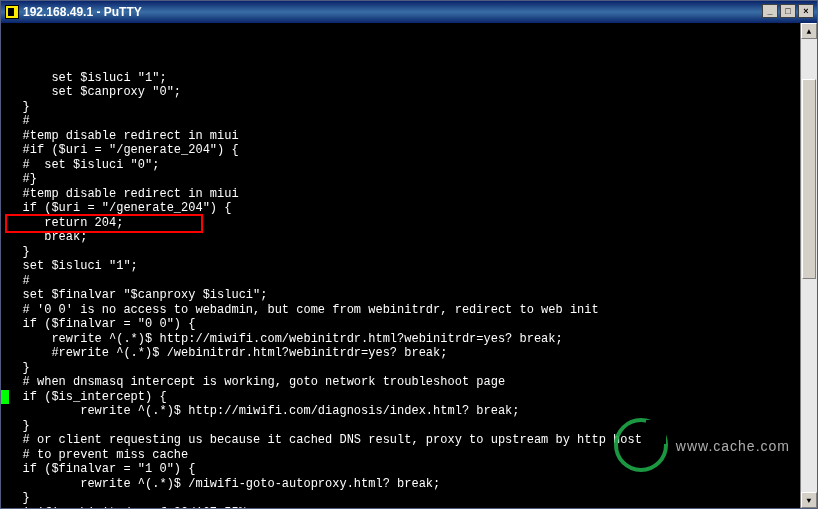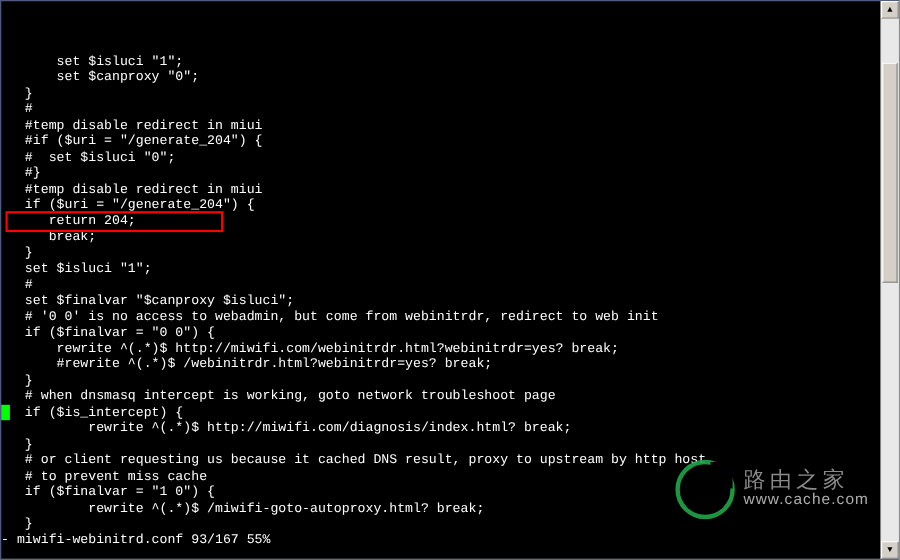--- a/index.html
+++ b/index.html
@@ -164,29 +164,37 @@
     color: #c0c0c0;
     letter-spacing: 1px;
     margin-top:2px;
   }
   .wm-text { display:flex; flex-direction:column; }
 </style>
 </head>
 <body>
 
 <div class="window">
+  <div class="titlebar">
+    <span class="icon"></span>
+    <span>192.168.49.1 - PuTTY</span>
+    <div class="controls">
+      <div class="ctrl-btn">_</div>
+      <div class="ctrl-btn">□</div>
+      <div class="ctrl-btn">×</div>
+    </div>
+  </div>
   <div class="body-row">
     <div class="terminal" id="terminal">
       
       <div class="line">       set $isluci "1";</div><div class="line">       set $canproxy "0";</div><div class="line">   }</div><div class="line">   #</div><div class="line">   #temp disable redirect in miui</div><div class="line">   #if ($uri = "/generate_204") {</div><div class="line">   #  set $isluci "0";</div><div class="line">   #}</div><div class="line">   #temp disable redirect in miui</div><div class="line">   if ($uri = "/generate_204") {</div><div class="line">      return 204;</div><div class="line">      break;</div><div class="line">   }</div><div class="line">   set $isluci "1";</div><div class="line">   #</div><div class="line">   set $finalvar "$canproxy $isluci";</div><div class="line">   # '0 0' is no access to webadmin, but come from webinitrdr, redirect to web init</div><div class="line">   if ($finalvar = "0 0") {</div><div class="line">       rewrite ^(.*)$ http://miwifi.com/webinitrdr.html?webinitrdr=yes? break;</div><div class="line">       #rewrite ^(.*)$ /webinitrdr.html?webinitrdr=yes? break;</div><div class="line">   }</div><div class="line"></div><div class="line">   # when dnsmasq intercept is working, goto network troubleshoot page</div><div class="line">   if ($is_intercept) {</div><div class="line">           rewrite ^(.*)$ http://miwifi.com/diagnosis/index.html? break;</div><div class="line">   }</div><div class="line"></div><div class="line">   # or client requesting us because it cached DNS result, proxy to upstream by http host</div><div class="line">   # to prevent miss cache</div><div class="line">   if ($finalvar = "1 0") {</div><div class="line">           rewrite ^(.*)$ /miwifi-goto-autoproxy.html? break;</div><div class="line">   }</div><div class="line">- miwifi-webinitrd.conf 93/167 55%</div><div class="highlight-box" id="hlbox" style="left: 4px; top: 190.5px; width: 198px; height: 19.5px;"></div>
       <div class="cursor-line-marker" id="cursorm" style="left: 0px; top: 366.5px;"></div>
       <div class="watermark">
         <div class="logo"></div>
         <div class="wm-text">
-          <span class="zh">路由之家</span>
           <span class="url">www.cache.com</span>
         </div>
       </div>
     </div>
     <div class="scrollbar-v">
       <div class="sb-btn">▲</div>
       <div class="sb-track">
         <div class="sb-thumb"></div>
       </div>
       <div class="sb-btn">▼</div>

